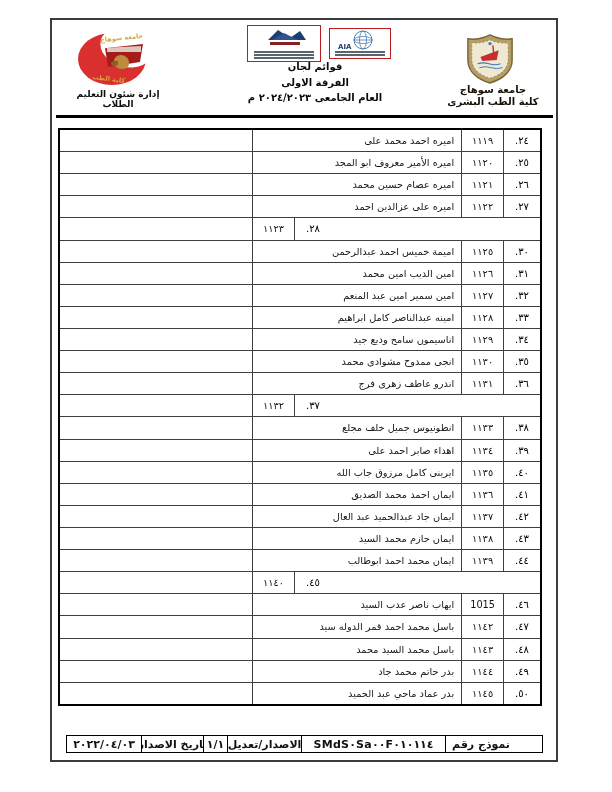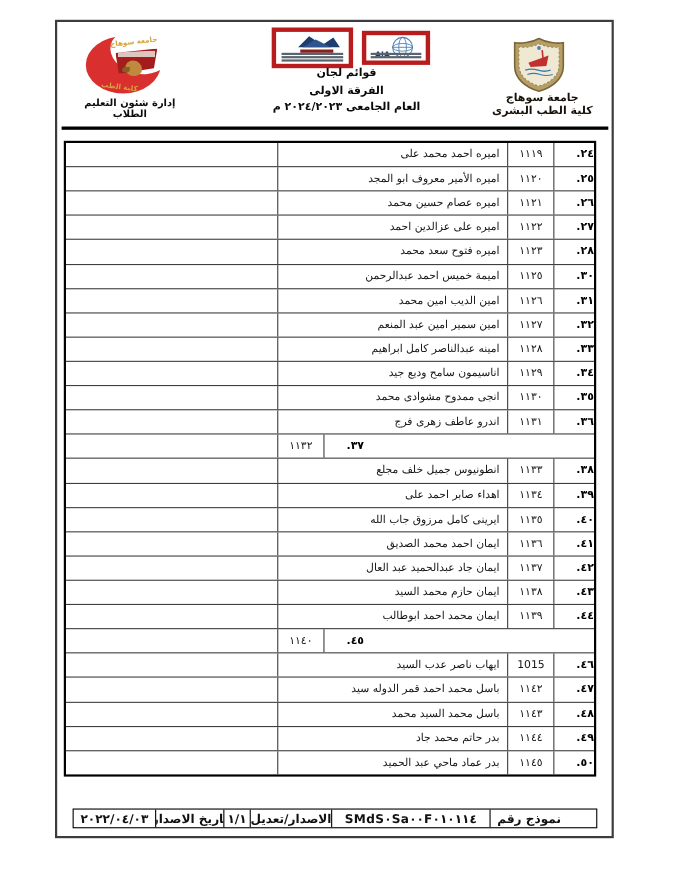--- a/index.html
+++ b/index.html
@@ -37,38 +37,38 @@
                clip-path:polygon(0 18%, 100% 0, 92% 78%, 8% 100%); }
   .cres-flag-band { position:absolute; left:29px; top:15px; width:34px; height:6px; background:#e8e4da; opacity:.85;
                clip-path:polygon(0 30%, 100% 0, 100% 100%, 0 100%); }
   .cres-eagle { position:absolute; left:36px; top:24px; width:15px; height:14px; background:#c08a3e; border-radius:45% 55% 40% 50%; }
   .cres-eagle-beak { position:absolute; left:33px; top:30px; width:7px; height:5px; background:#8a5f24; border-radius:50% 0 50% 50%; }
   .cres-txt { position:absolute; font-size:6.5px; font-weight:bold; color:#d4a43c; direction:rtl; white-space:nowrap; }
   .cres-txt-top { left:22px; top:3px; transform:rotate(-6deg); }
   .cres-txt-bot { left:14px; top:44px; transform:rotate(7deg); }
 
   
-  .logo-box { position:absolute; background:#fff; border:4px solid #b91c1c; box-sizing:border-box; }
+  .logo-box { position:absolute; background:#fff; border:1px solid #b91c1c; box-sizing:border-box; }
   .logo-accred { left:247px; top:25px; width:74px; height:37px; }
   .logo-aia { left:329px; top:28px; width:62px; height:31px; }
   .tiny-bars { position:absolute; left:8%; right:8%; bottom:2px; }
   .tiny-bar { height:2px; background:#5a646e; margin-top:1px; }
 
   
   .students-table {
     position:absolute; left:58px; top:128px; width:484px; height:578px;
     border:2.5px solid #000; box-sizing:border-box; display:flex; flex-direction:column; background:#fff;
   }
   .t-row { flex:1 1 0; display:flex; border-bottom:1px solid #3f3f3f; box-sizing:border-box; }
   .t-row:last-child { border-bottom:none; }
   .cell { box-sizing:border-box; display:flex; align-items:center; overflow:hidden; }
   .cell.signature { width:193px; border-right:1px solid #3f3f3f; }
   .cell.name { width:210px; border-right:1px solid #3f3f3f; direction:rtl; justify-content:flex-start; padding-right:7px; font-size:9.8px; color:#141414; }
   .cell.idnum { width:42px; border-right:1px solid #3f3f3f; justify-content:center; font-size:9.8px; color:#141414; }
-  .cell.serial { width:36px; justify-content:flex-end; font-size:10px; font-weight:bold; color:#000; }
+  .cell.serial { width:36px; justify-content:center; font-size:10px; font-weight:normal; color:#000; }
 
   
   .footer-table {
     position:absolute; left:66px; top:735px; width:477px; height:18px;
     border:1.5px solid #000; box-sizing:border-box; display:flex; background:#fff;
     font-size:11px; font-weight:bold;
   }
   .f-cell { box-sizing:border-box; border-right:1px solid #000; display:flex; align-items:center; justify-content:center; direction:rtl; white-space:nowrap; overflow:hidden; }
   .f-cell:last-child { border-right:none; }
   .f-date { width:75px; }
@@ -172,21 +172,20 @@
       <div class="t-row">
       <div class="cell signature"></div>
       <div class="cell name">اميره على عزالدين احمد</div>
       <div class="cell idnum">١١٢٢</div>
       <div class="cell serial">
           <span dir="ltr">.٢٧</span>
         </div>
     </div>
       <div class="t-row">
       <div class="cell signature"></div>
-      <div class="cell name">اميره فتوح سعد محمد</div>
       <div class="cell idnum">١١٢٣</div>
       <div class="cell serial">
           <span dir="ltr">.٢٨</span>
         </div>
     </div>
       <div class="t-row">
       <div class="cell signature"></div>
       <div class="cell name">اميمة خميس احمد عبدالرحمن</div>
       <div class="cell idnum">١١٢٥</div>
       <div class="cell serial">

